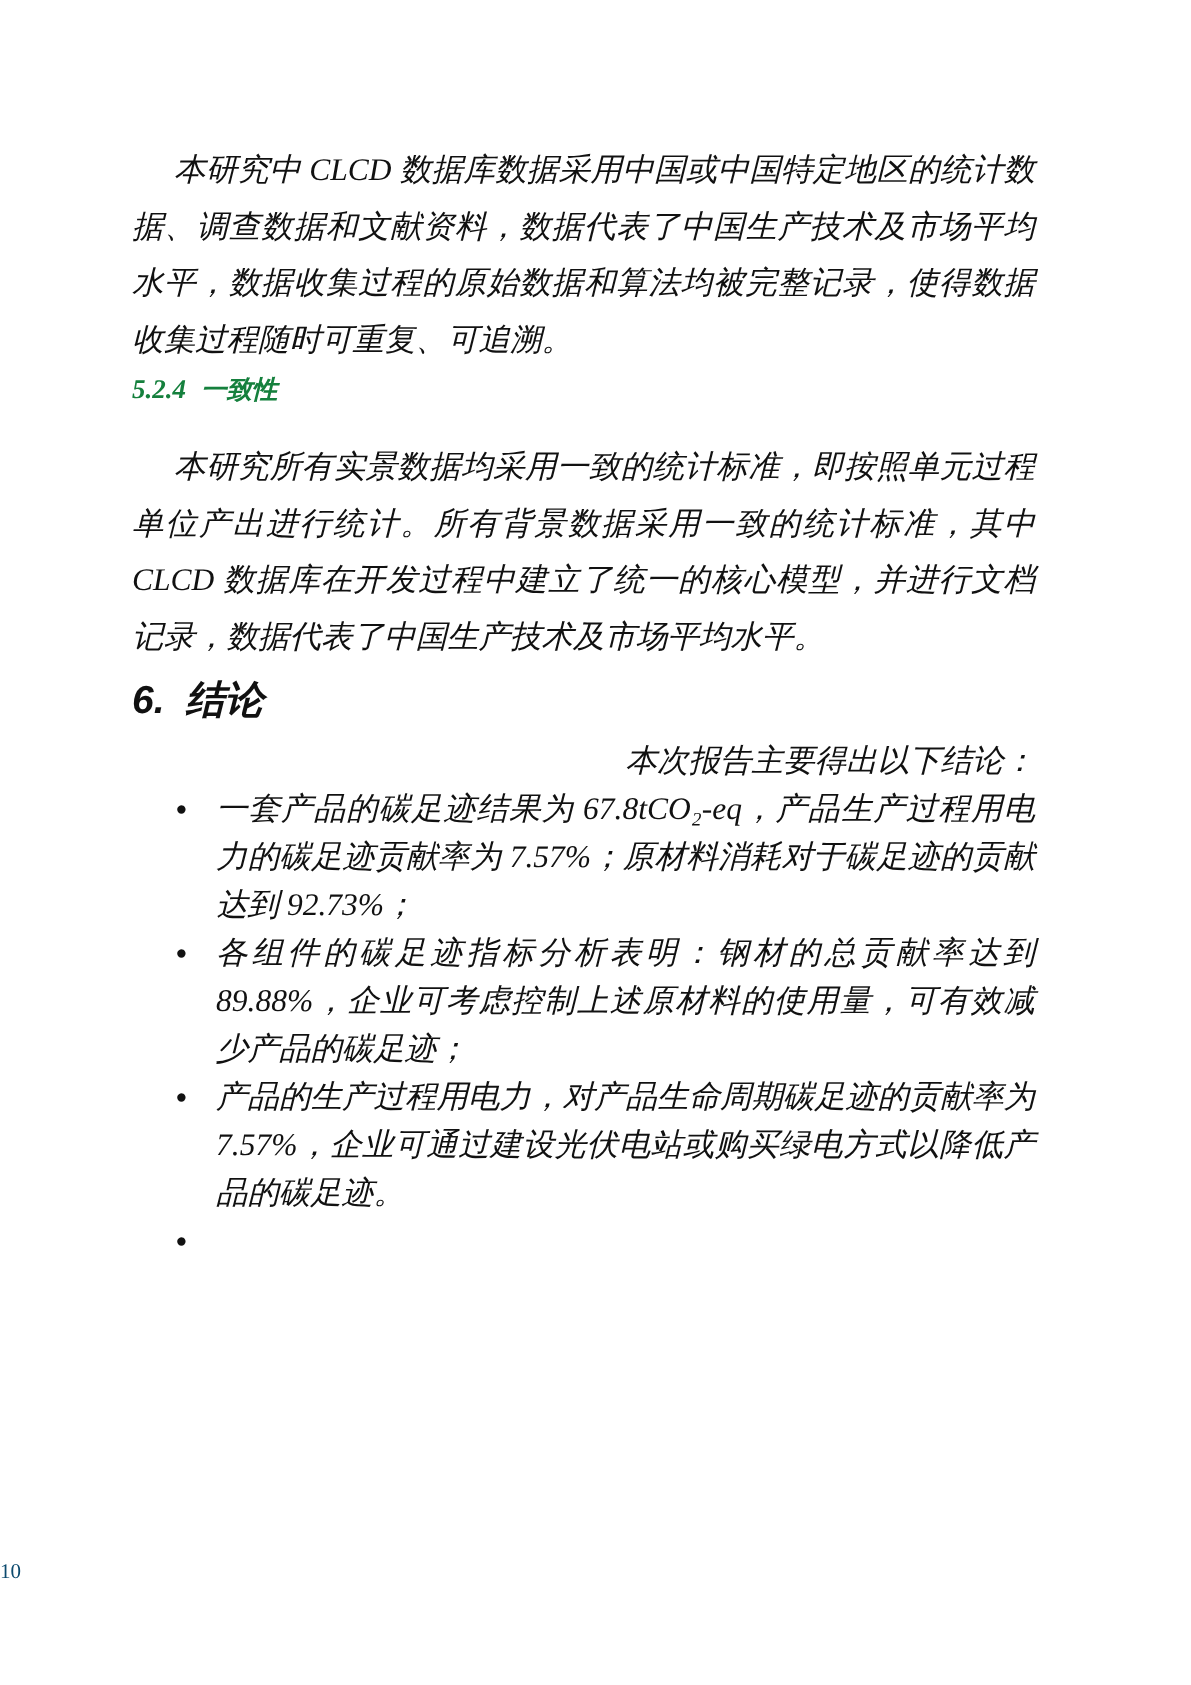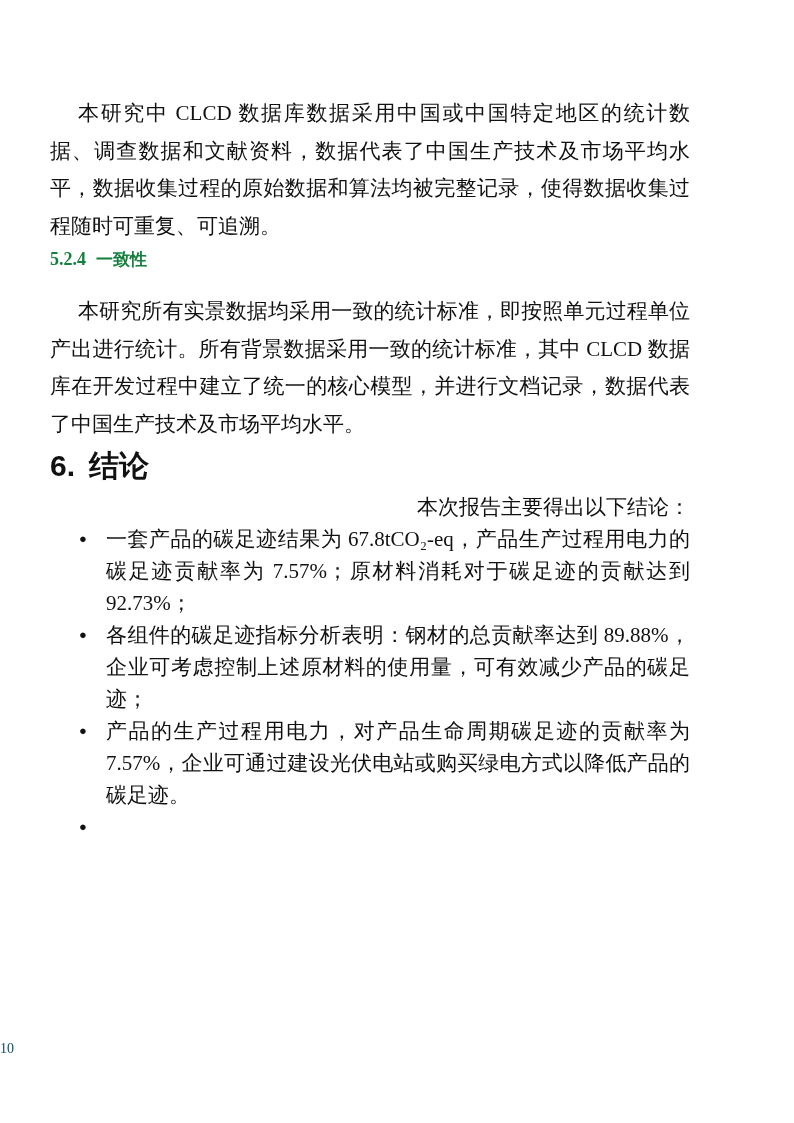--- a/index.html
+++ b/index.html
@@ -11,21 +11,22 @@
     position: relative;
     width: 794px;
     height: 1123px;
     background: #ffffff;
     overflow: hidden;
     font-family: "Liberation Serif", "DejaVu Serif", serif;
     color: #111111;
     box-sizing: border-box;
   }
   .content {
-    padding: 95px 104px 0 50px;
+    padding: 95px 104px 0 88px;
+    font-style: italic;
   }
   .body-para {
     margin: 0;
     font-size: 21px;
     line-height: 37.5px;
     text-align: justify;
     text-indent: 28px;
   }
   .body-para.second {
     margin-top: 21px;
@@ -40,21 +41,21 @@
   .sub-heading .h-num {
     font-family: "Liberation Serif", "DejaVu Serif", serif;
   }
   .sub-heading .h-title {
     font-family: "Liberation Sans", "DejaVu Sans", sans-serif;
     margin-left: 10px;
     font-size: 17px;
   }
   .chapter-heading {
     margin: 6px 0 0 0;
-    font-size: 30px;
+    font-size: 26px;
     line-height: 34px;
     font-weight: 600;
     color: #111111;
     font-family: "Liberation Sans", "DejaVu Sans", sans-serif;
   }
   .chapter-heading .h-num {
     margin-right: 14px;
   }
   .intro-para {
     margin: 8px 0 0 0;

